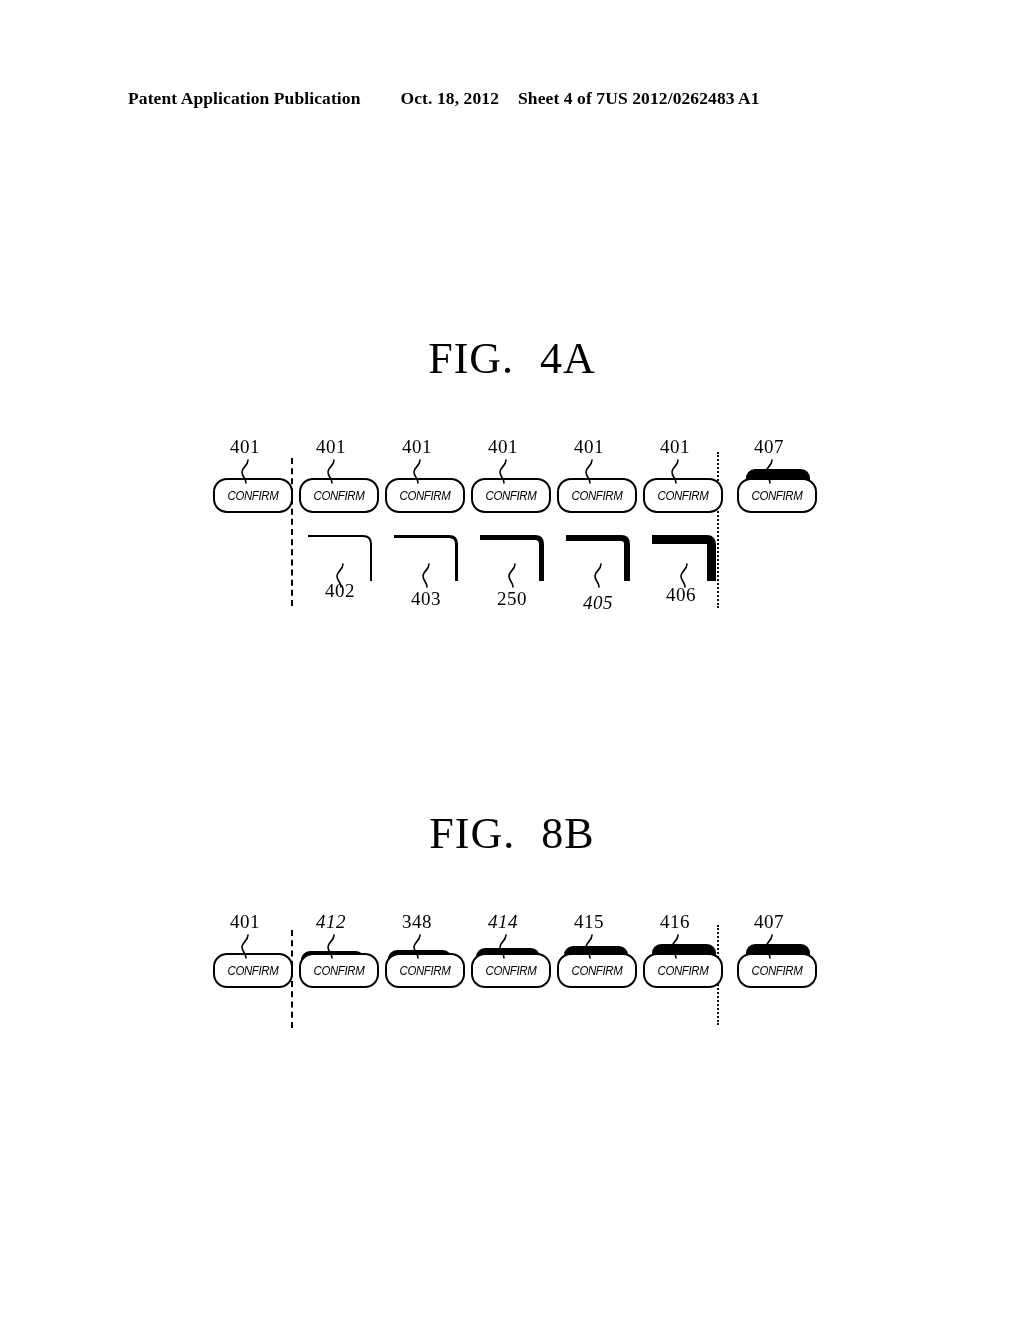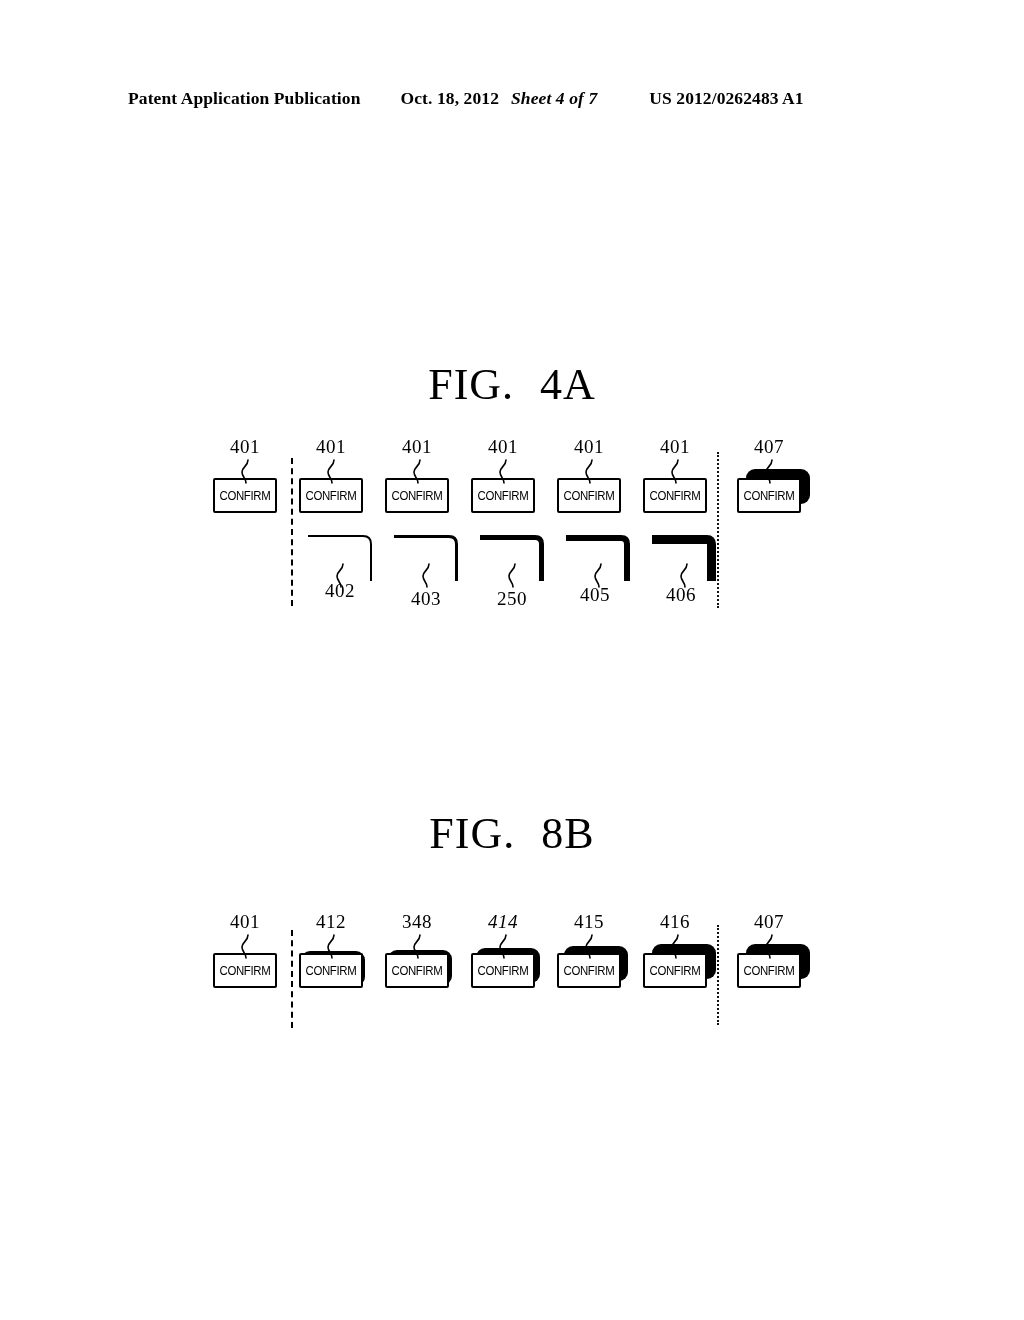--- a/index.html
+++ b/index.html
@@ -27,60 +27,61 @@
     font-family: "Liberation Serif", serif;
     font-weight: bold;
     font-size: 17.5px;
     letter-spacing: 0.1px;
     white-space: nowrap;
     display: flex;
     align-items: baseline;
   }
   .hdr-pub   { }
   .hdr-date  { margin-left: 40px; }
-  .hdr-sheet { margin-left: 12px; font-style: italic; }
-  .hdr-num   { margin-left: 52px; }
+  .hdr-sheet { margin-left: 19px; }
+  .hdr-num   { }
 
   
   .fig-title {
     position: absolute;
     width: 100%;
     left: 0;
     text-align: center;
     font-family: "Liberation Serif", serif;
     font-size: 44px;
     font-weight: normal;
     letter-spacing: 1px;
   }
   .fig-title .gap { display: inline-block; width: 26px; }
-  #fig4a-title { top: 333px; margin-top: 26px; }
+  #fig4a-title { top: 333px; }
   #fig4b-title { top: 808px; }
 
   
   .figure {
     position: absolute;
     left: 0;
     width: 1024px;
   }
   #fig-4a { top: 420px; height: 220px; }
   #fig-4b { top: 895px; height: 150px; }
 
   
   .btn {
     position: absolute;
-    width: 64px;
+    width: 80px;
     height: 35px;
     box-sizing: border-box;
     border: 2px solid #000;
-    border-radius: 2px;
+    border-radius: 14px;
     background: #ffffff;
     display: flex;
     align-items: center;
     justify-content: center;
     z-index: 3;
+    font-style: italic;
   }
   .btn .btn-label {
     font-family: "Liberation Sans Narrow", "Liberation Sans", sans-serif;
     font-size: 13px;
     font-weight: 500;
     letter-spacing: -0.4px;
     transform: scaleX(0.88);
     white-space: nowrap;
     line-height: 1;
   }
@@ -244,21 +245,21 @@
     <div class="leader" style="left: 506px; top: 144px;">
       <svg width="14" height="24" viewBox="0 0 14 24">
         <path d="M9 0 C 9 6, 3 7, 3 12 C 3 17, 7 18, 7 23" fill="none" stroke="#000" stroke-width="1.6" stroke-linecap="round"></path>
       </svg>
     </div>
     <div class="lshadow" style="left: 566px; top: 115px;">
       <svg width="68" height="50" viewBox="0 0 68 50">
         <path d="M 0 3 L 55 3 Q 61 3 61 9 L 61 46" fill="none" stroke="#000" stroke-width="6" stroke-linecap="butt" stroke-linejoin="round"></path>
       </svg>
     </div>
-    <div class="ref-num" style="left: 580px; top: 164px; width: 36px; text-align: left;">405</div>
+    <div class="ref-num" style="left: 580px; top: 172px; width: 36px; text-align: center; font-style: italic;">405</div>
     <div class="leader" style="left: 592px; top: 144px;">
       <svg width="14" height="24" viewBox="0 0 14 24">
         <path d="M9 0 C 9 6, 3 7, 3 12 C 3 17, 7 18, 7 23" fill="none" stroke="#000" stroke-width="1.6" stroke-linecap="round"></path>
       </svg>
     </div>
     <div class="lshadow" style="left: 652px; top: 115px;">
       <svg width="68" height="50" viewBox="0 0 68 50">
         <path d="M 0 4.5 L 55 4.5 Q 59.5 4.5 59.5 9 L 59.5 46" fill="none" stroke="#000" stroke-width="9" stroke-linecap="butt" stroke-linejoin="round"></path>
       </svg>
     </div>
@@ -283,21 +284,21 @@
     <div class="ref-num" style="left: 227px; top: 16px; width: 36px; text-align: center;">401</div>
     <div class="leader" style="left: 239px; top: 40px;">
       <svg width="14" height="24" viewBox="0 0 14 24">
         <path d="M9 0 C 9 6, 3 7, 3 12 C 3 17, 7 18, 7 23" fill="none" stroke="#000" stroke-width="1.6" stroke-linecap="round"></path>
       </svg>
     </div>
     <div class="btn-shadow" style="left: 301px; top: 56px; width: 64px; height: 35px;"></div>
     <div class="btn" style="left: 299px; top: 58px;">
       <span class="btn-label">CONFIRM</span>
     </div>
-    <div class="ref-num" style="left: 313px; top: 16px; width: 36px; text-align: center;">412</div>
+    <div class="ref-num" style="left: 313px; top: 16px; width: 36px; text-align: center; font-style: italic;">412</div>
     <div class="leader" style="left: 325px; top: 40px;">
       <svg width="14" height="24" viewBox="0 0 14 24">
         <path d="M9 0 C 9 6, 3 7, 3 12 C 3 17, 7 18, 7 23" fill="none" stroke="#000" stroke-width="1.6" stroke-linecap="round"></path>
       </svg>
     </div>
     <div class="btn-shadow" style="left: 388px; top: 55px; width: 64px; height: 35px;"></div>
     <div class="btn" style="left: 385px; top: 58px;">
       <span class="btn-label">CONFIRM</span>
     </div>
     <div class="ref-num" style="left: 399px; top: 16px; width: 36px; text-align: center;">348</div>

